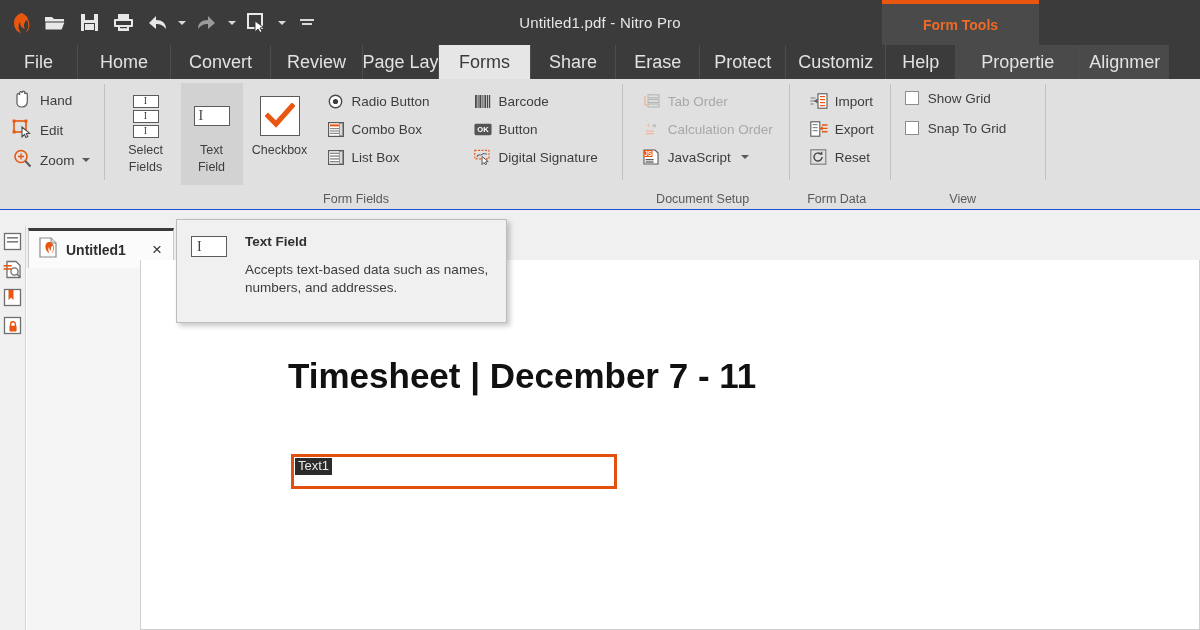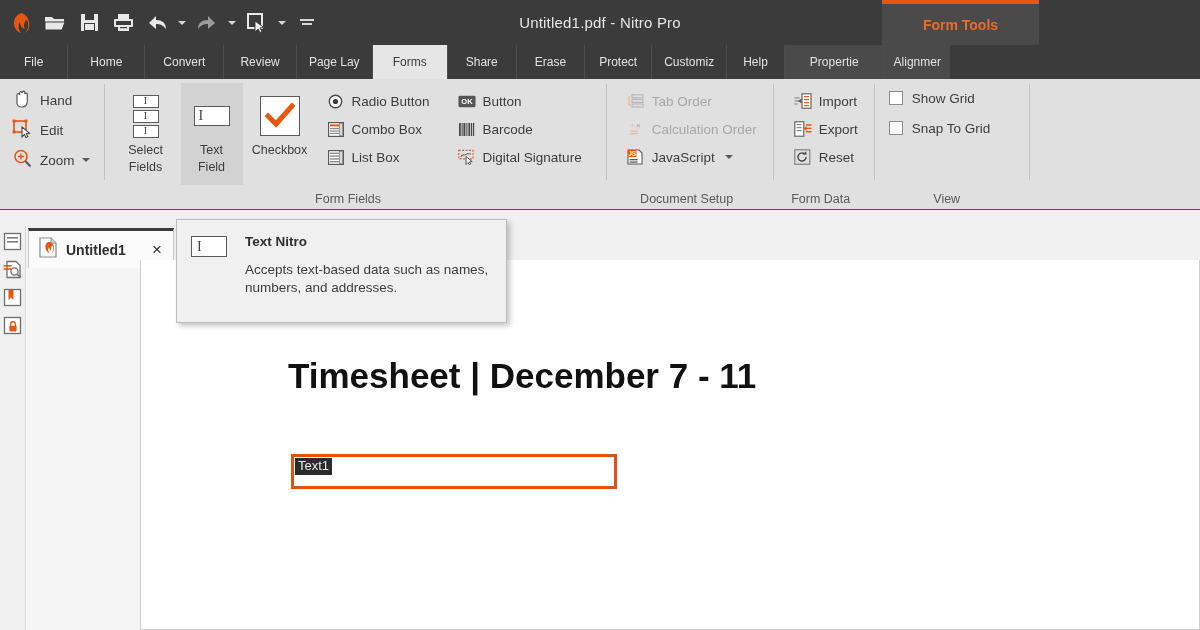--- a/index.html
+++ b/index.html
@@ -37,21 +37,21 @@
     color: #ef6a26; font-size: 14px; font-weight: bold;
   }
 
   
   .tabbar {
     position: absolute; left: 0; top: 45px; width: 1200px; height: 34px;
     background: #3b3b3b; display: flex; align-items: stretch;
   }
   .tab {
     display: flex; align-items: center; justify-content: center;
-    color: #e2e2e2; font-size: 12px; padding: 0 14px; white-space: nowrap;
+    color: #e2e2e2; font-size: 18px; padding: 0 14px; white-space: nowrap;
     border-left: 1px solid #4d4d4d; overflow: hidden;
   }
   .tab:first-child { border-left: none; }
   .tab.active { background: #e6e6e6; color: #3a3a3a; }
   .tab.ctx { background: #4a4a4a; }
   .tab-file { padding: 0 24px; }
 
   
   .ribbon {
     position: absolute; left: 0; top: 79px; width: 1200px; height: 131px;
@@ -71,21 +71,21 @@
     width: 62px; height: 102px; margin-top: 4px;
     display: flex; flex-direction: column; align-items: center; padding-top: 8px;
     color: #3d3d3d; font-size: 12.5px; text-align: center; line-height: 15px;
   }
   .bigbtn.wide { width: 70px; }
   .bigbtn.sel { background: #d2d2d2; }
   .bigbtn .bb-ico { height: 50px; display: flex; align-items: center; justify-content: center; }
   .bigbtn .bb-lbl { margin-top: 2px; }
 
   
-  .smalls { display: flex; padding-top: 10px; }
+  .smalls { display: flex; padding-top: 10px; gap: 16px; }
   .scol { display: flex; flex-direction: column; gap: 4px; padding: 0 6px; }
   .sitem { display: flex; align-items: center; gap: 7px; height: 24px; padding: 0 4px; font-size: 13.5px; color: #3d3d3d; white-space: nowrap; }
   .sitem.dis { color: #a8a8a8; }
   .sitem .ico { width: 18px; height: 18px; display: flex; align-items: center; justify-content: center; flex: none; }
 
   .grp-label {
     position: absolute; bottom: 4px; left: 0; width: 100%;
     text-align: center; font-size: 12.5px; color: #5a5a5a;
   }
 
@@ -360,45 +360,45 @@
                   <rect x="11.6" y="1.4" width="3" height="12" fill="#d9d9d9" stroke="#7a7a7a" stroke-width=".7"></rect>
                 </svg>
               </span>
               <span>List Box</span>
             </div>
           </div>
 
           <div class="scol" style="padding-left:14px">
             <div class="sitem">
               <span class="ico">
-                <svg width="19" height="13" viewBox="0 0 19 13">
-                  <rect x="0.5" y="0.5" width="18" height="12" rx="1.5" fill="#555"></rect>
-                  <text x="9.5" y="9.4" font-size="8" font-weight="bold" fill="#fff" text-anchor="middle" font-family="Liberation Sans, sans-serif">OK</text>
-                </svg>
-              </span>
-              <span>Button</span>
-            </div>
-            <div class="sitem">
-              <span class="ico">
                 <svg width="17" height="15" viewBox="0 0 17 15">
                   <g fill="#4a4a4a">
                     <rect x="1" y="1" width="1.8" height="13"></rect>
                     <rect x="3.6" y="1" width="1" height="13"></rect>
                     <rect x="5.4" y="1" width="2" height="13"></rect>
                     <rect x="8.4" y="1" width="1" height="13"></rect>
                     <rect x="10.4" y="1" width="1.8" height="13"></rect>
                     <rect x="13" y="1" width="1" height="13"></rect>
                     <rect x="14.8" y="1" width="1.4" height="13"></rect>
                   </g>
                 </svg>
               </span>
               <span>Barcode</span>
             </div>
             <div class="sitem">
               <span class="ico">
+                <svg width="19" height="13" viewBox="0 0 19 13">
+                  <rect x="0.5" y="0.5" width="18" height="12" rx="1.5" fill="#555"></rect>
+                  <text x="9.5" y="9.4" font-size="8" font-weight="bold" fill="#fff" text-anchor="middle" font-family="Liberation Sans, sans-serif">OK</text>
+                </svg>
+              </span>
+              <span>Button</span>
+            </div>
+            <div class="sitem">
+              <span class="ico">
                 <svg width="19" height="16" viewBox="0 0 19 16">
                   <rect x="0.8" y="1" width="15" height="9" fill="none" stroke="#e8560f" stroke-width="1.2" stroke-dasharray="2 1.6"></rect>
                   <path d="M3 8 C5 3 7 8 9 5 C10.6 2.8 12 6 13.6 4.4" fill="none" stroke="#6a6a6a" stroke-width="1.1"></path>
                   <path d="M8.5 7.5 L8.5 16 L10.6 13.8 L12 16.2 L13.4 15.4 L12.1 13.2 L15 12.8 Z" fill="#fff" stroke="#4a4a4a" stroke-width="1"></path>
                 </svg>
               </span>
               <span>Digital Signature</span>
             </div>
           </div>
         </div>
@@ -573,18 +573,18 @@
     </div>
   </div>
 
   <div class="tooltip">
     <div class="tt-ico">
       <div style="width:36px;height:21px;border:1px solid #5b5b5b;background:#fff;display:flex;align-items:center;padding-left:5px">
         <span style="font-size:14px;color:#444;font-family:'Liberation Serif',serif;line-height:1">I</span>
       </div>
     </div>
     <div class="tt-body">
-      <div class="tt-title">Text Nitro</div>
+      <div class="tt-title">Text Field</div>
       <div class="tt-desc">Accepts text-based data such as names, numbers, and addresses.</div>
     </div>
   </div>
 
 </div>
 
 </body></html>

